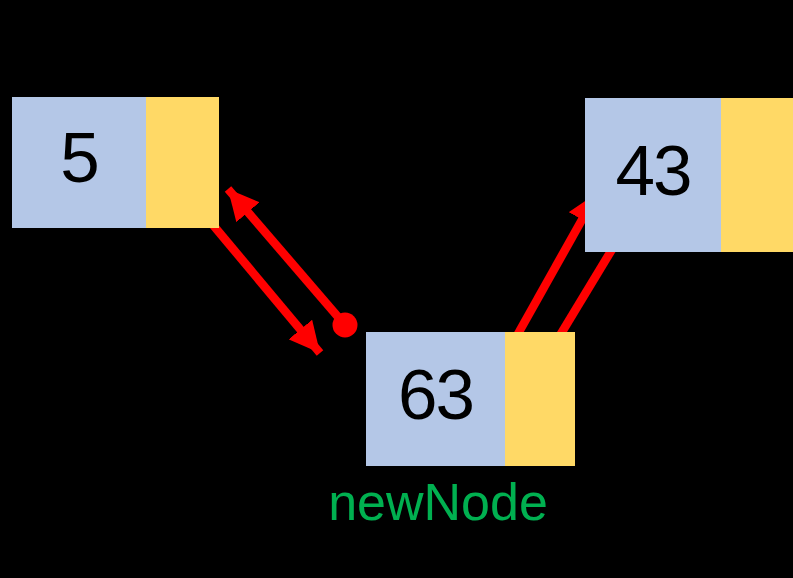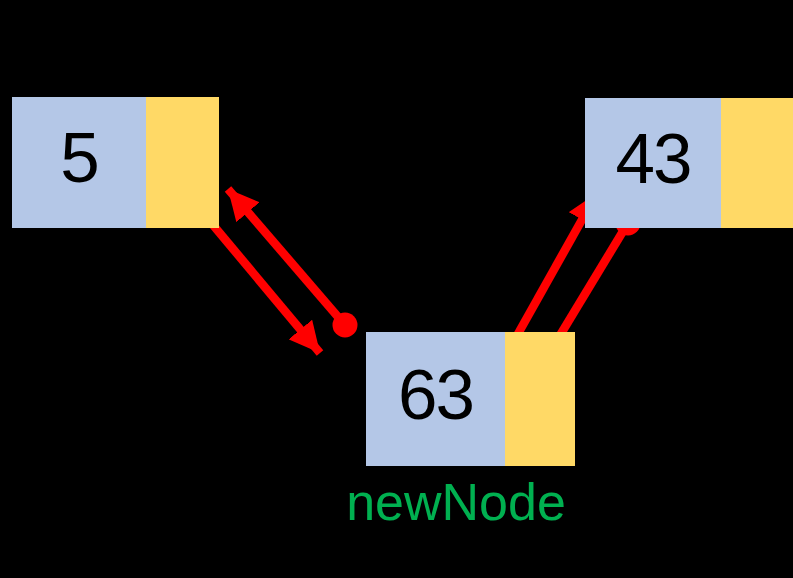--- a/index.html
+++ b/index.html
@@ -41,21 +41,20 @@
   }
   .node-label{
     position:absolute;
     left:438px;
     top:476px;
     transform:translateX(-50%);
     font-size:52px;
     line-height:1;
     white-space:nowrap;
     color:var(--label);
-    margin-left:18px;
   }
   #arrow-layer{
     position:absolute;
     left:0;top:0;
     width:793px;height:578px;
     pointer-events:none;
   }
 </style>
 </head>
 <body>
@@ -93,21 +92,21 @@
     <div class="pointer-cell"></div>
   </div>
 
   <div class="node" id="node-63" style="left:334px;top:332px;width:209px;height:134px;padding-left:32px;">
     <div class="data-cell" style="width:139px;">
       <span class="node-value">63</span>
     </div>
     <div class="pointer-cell"></div>
   </div>
 
-  <div class="node" id="node-43" style="left:585px;top:98px;width:208px;height:130px;">
+  <div class="node" id="node-43" style="left:585px;top:98px;width:208px;height:154px;">
     <div class="data-cell" style="width:136px;">
       <span class="node-value">43</span>
     </div>
     <div class="pointer-cell"></div>
   </div>
 
   <div class="node-label">newNode</div>
 
 </div>
 

